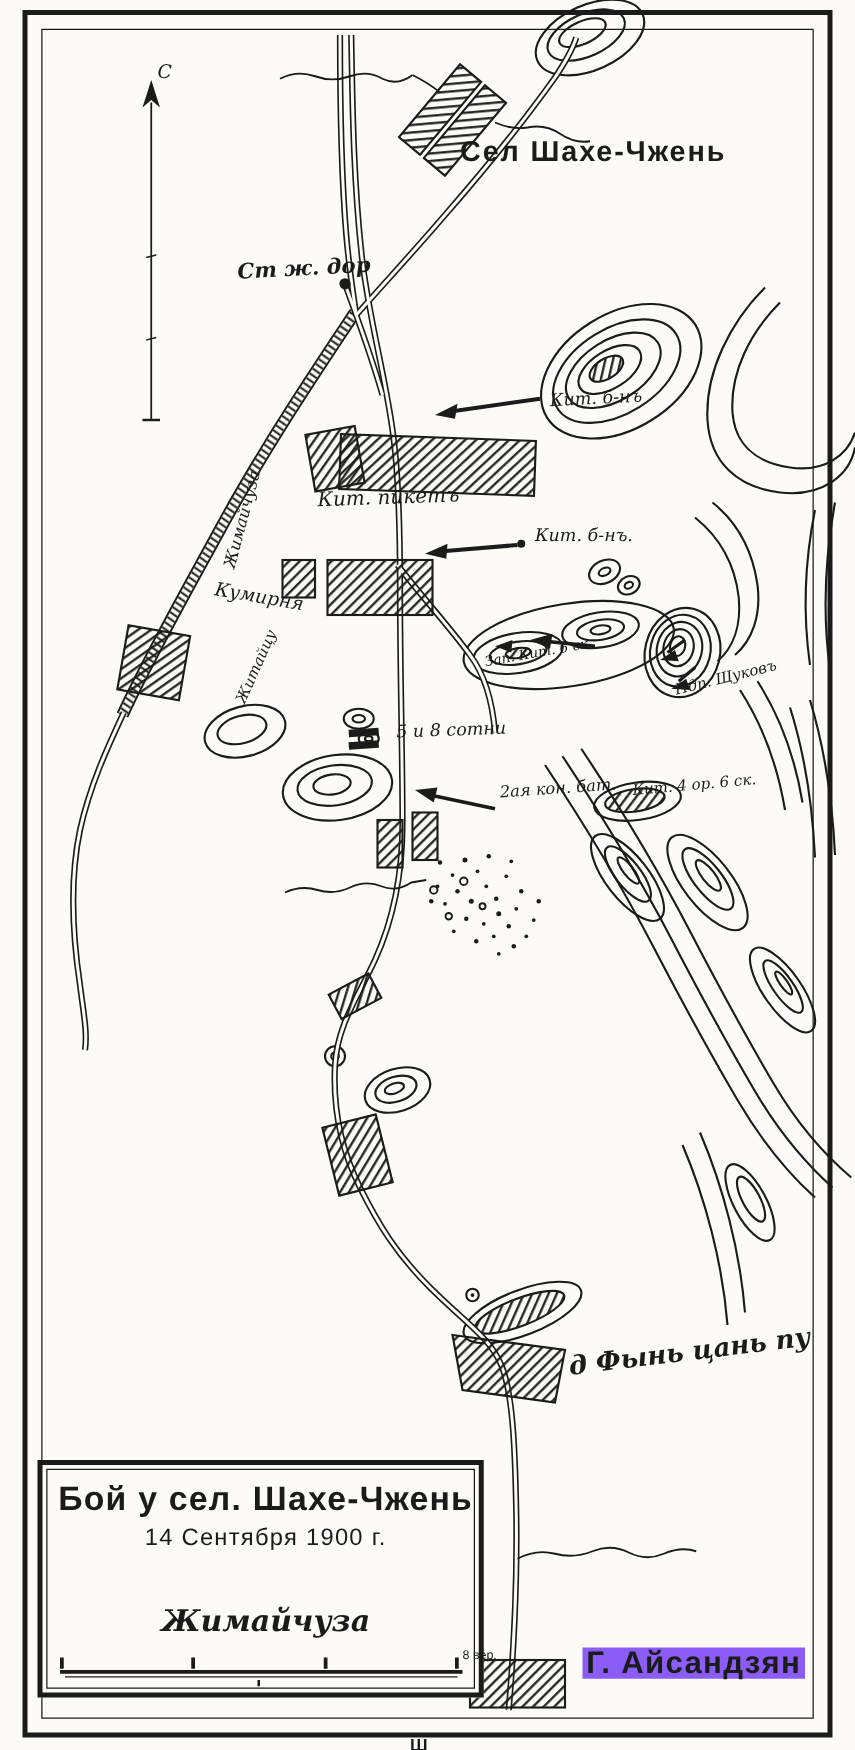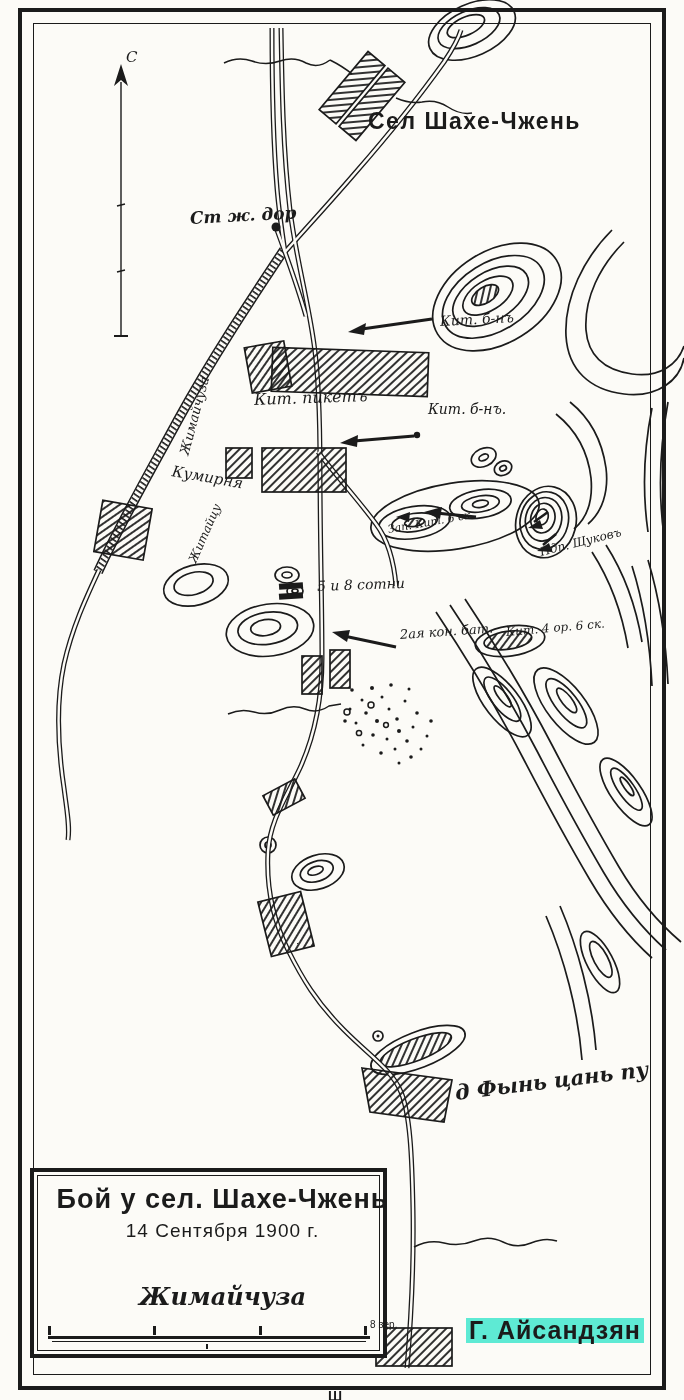--- a/index.html
+++ b/index.html
@@ -17,21 +17,21 @@
   .ct{stroke:#1b1b1b;stroke-width:1.7;fill:none;}
   .vil{fill:url(#hA);stroke:#1b1b1b;stroke-width:1.7;}
   .ink{fill:#1b1b1b;stroke:none;}
   .thin{stroke:#1b1b1b;stroke-width:1.5;fill:none;}
   .lbl{position:absolute;white-space:nowrap;color:#1b1b1b;transform-origin:left center;line-height:1;}
   .cur{font-family:"DejaVu Serif",serif;font-style:italic;}
   .hand{font-family:"Liberation Sans",sans-serif;font-weight:700;text-align:center;}
   .titlebox{position:absolute;left:30px;top:1168px;width:357px;height:190px;
     border:4px solid #1b1b1b;box-sizing:border-box;background:#fcfbf7;}
   .titlebox .in{position:absolute;inset:3px;border:1.2px solid #1b1b1b;}
-  .tb-line{position:absolute;left:14px;width:100%;text-align:center;}
+  .tb-line{position:absolute;left:4px;width:100%;text-align:center;}
   .bar{position:absolute;background:#1b1b1b;}
 </style>
 </head>
 <body>
 
 <div class="frame-outer"></div>
 <div class="frame-inner"></div>
 
 <svg width="684" height="1400" viewBox="0 0 684 1400">
   <defs>
@@ -279,31 +279,31 @@
     <line x1="114" y1="336" x2="128" y2="336" stroke="#1b1b1b" stroke-width="2"></line>
   </g>
   <circle class="ink" cx="276" cy="227" r="4.5"></circle>
 </svg>
 
 <div class="lbl cur" style="left:126px;top:50px;font-size:15px;">С</div>
 <div class="lbl cur" style="left:190px;top:210px;font-size:17px;font-weight:700;transform:rotate(-3deg);">Ст ж. дор</div>
 <div class="lbl hand" style="left:368px;top:110px;font-size:23px;letter-spacing:1.5px;">Сел Шахе-Чжень</div>
 <div class="lbl cur" style="left:440px;top:314px;font-size:14px;transform:rotate(-3deg);">Кит. б-нъ</div>
 <div class="lbl cur" style="left:254px;top:392px;font-size:16px;transform:rotate(-2deg);">Кит. пикетъ</div>
-<div class="lbl cur" style="left:428px;top:402px;font-size:14px;">Кит. б-нъ.</div>
+<div class="lbl cur" style="left:428px;top:422px;font-size:14px;">Кит. б-нъ.</div>
 <div class="lbl cur" style="left:172px;top:464px;font-size:15px;transform:rotate(10deg);">Кумирня</div>
 <div class="lbl cur" style="left:184px;top:448px;font-size:13px;transform:rotate(-75deg);">Жимайчуза</div>
 <div class="lbl cur" style="left:192px;top:556px;font-size:12px;transform:rotate(-66deg);">Житайцу</div>
 <div class="lbl cur" style="left:317px;top:579px;font-size:14px;transform:rotate(-2deg);">5 и 8 сотни</div>
 <div class="lbl cur" style="left:400px;top:628px;font-size:13px;transform:rotate(-4deg);">2ая кон. бат.</div>
 <div class="lbl cur" style="left:388px;top:524px;font-size:11px;transform:rotate(-10deg);">Зап. Кит. 6 ск.</div>
 <div class="lbl cur" style="left:540px;top:546px;font-size:12px;transform:rotate(-14deg);">Пдп. Щуковъ</div>
 <div class="lbl cur" style="left:506px;top:626px;font-size:12px;transform:rotate(-5deg);">Кит. 4 ор. 6 ск.</div>
 <div class="lbl cur" style="left:455px;top:1082px;font-size:21px;font-weight:700;transform:rotate(-7deg);">д Фынь цань пу</div>
-<div class="lbl hand" style="left:466px;top:1318px;font-size:25px;letter-spacing:1px;background:#5eead4;padding:0 3px;">Г. Айсандзян</div>
+<div class="lbl hand" style="left:466px;top:1318px;font-size:25px;letter-spacing:1px;background:#8b5cf6;padding:0 3px;">Г. Айсандзян</div>
 <div class="lbl hand" style="left:328px;top:1389px;font-size:14px;">Ш</div>
 
 <div class="titlebox">
   <div class="in"></div>
   <div class="tb-line hand" style="top:12px;font-size:27px;letter-spacing:1px;">Бой у сел. Шахе-Чжень</div>
   <div class="tb-line hand" style="top:48px;font-size:19px;letter-spacing:1px;font-weight:400;">14 Сентября 1900 г.</div>
   <div class="tb-line cur" style="top:110px;font-size:24px;font-weight:700;">Жимайчуза</div>
   <div>
     <div class="bar" style="left:14px;top:164px;width:322px;height:2.5px;"></div>
     <div class="bar" style="left:18px;top:169px;width:314px;height:1px;"></div>

